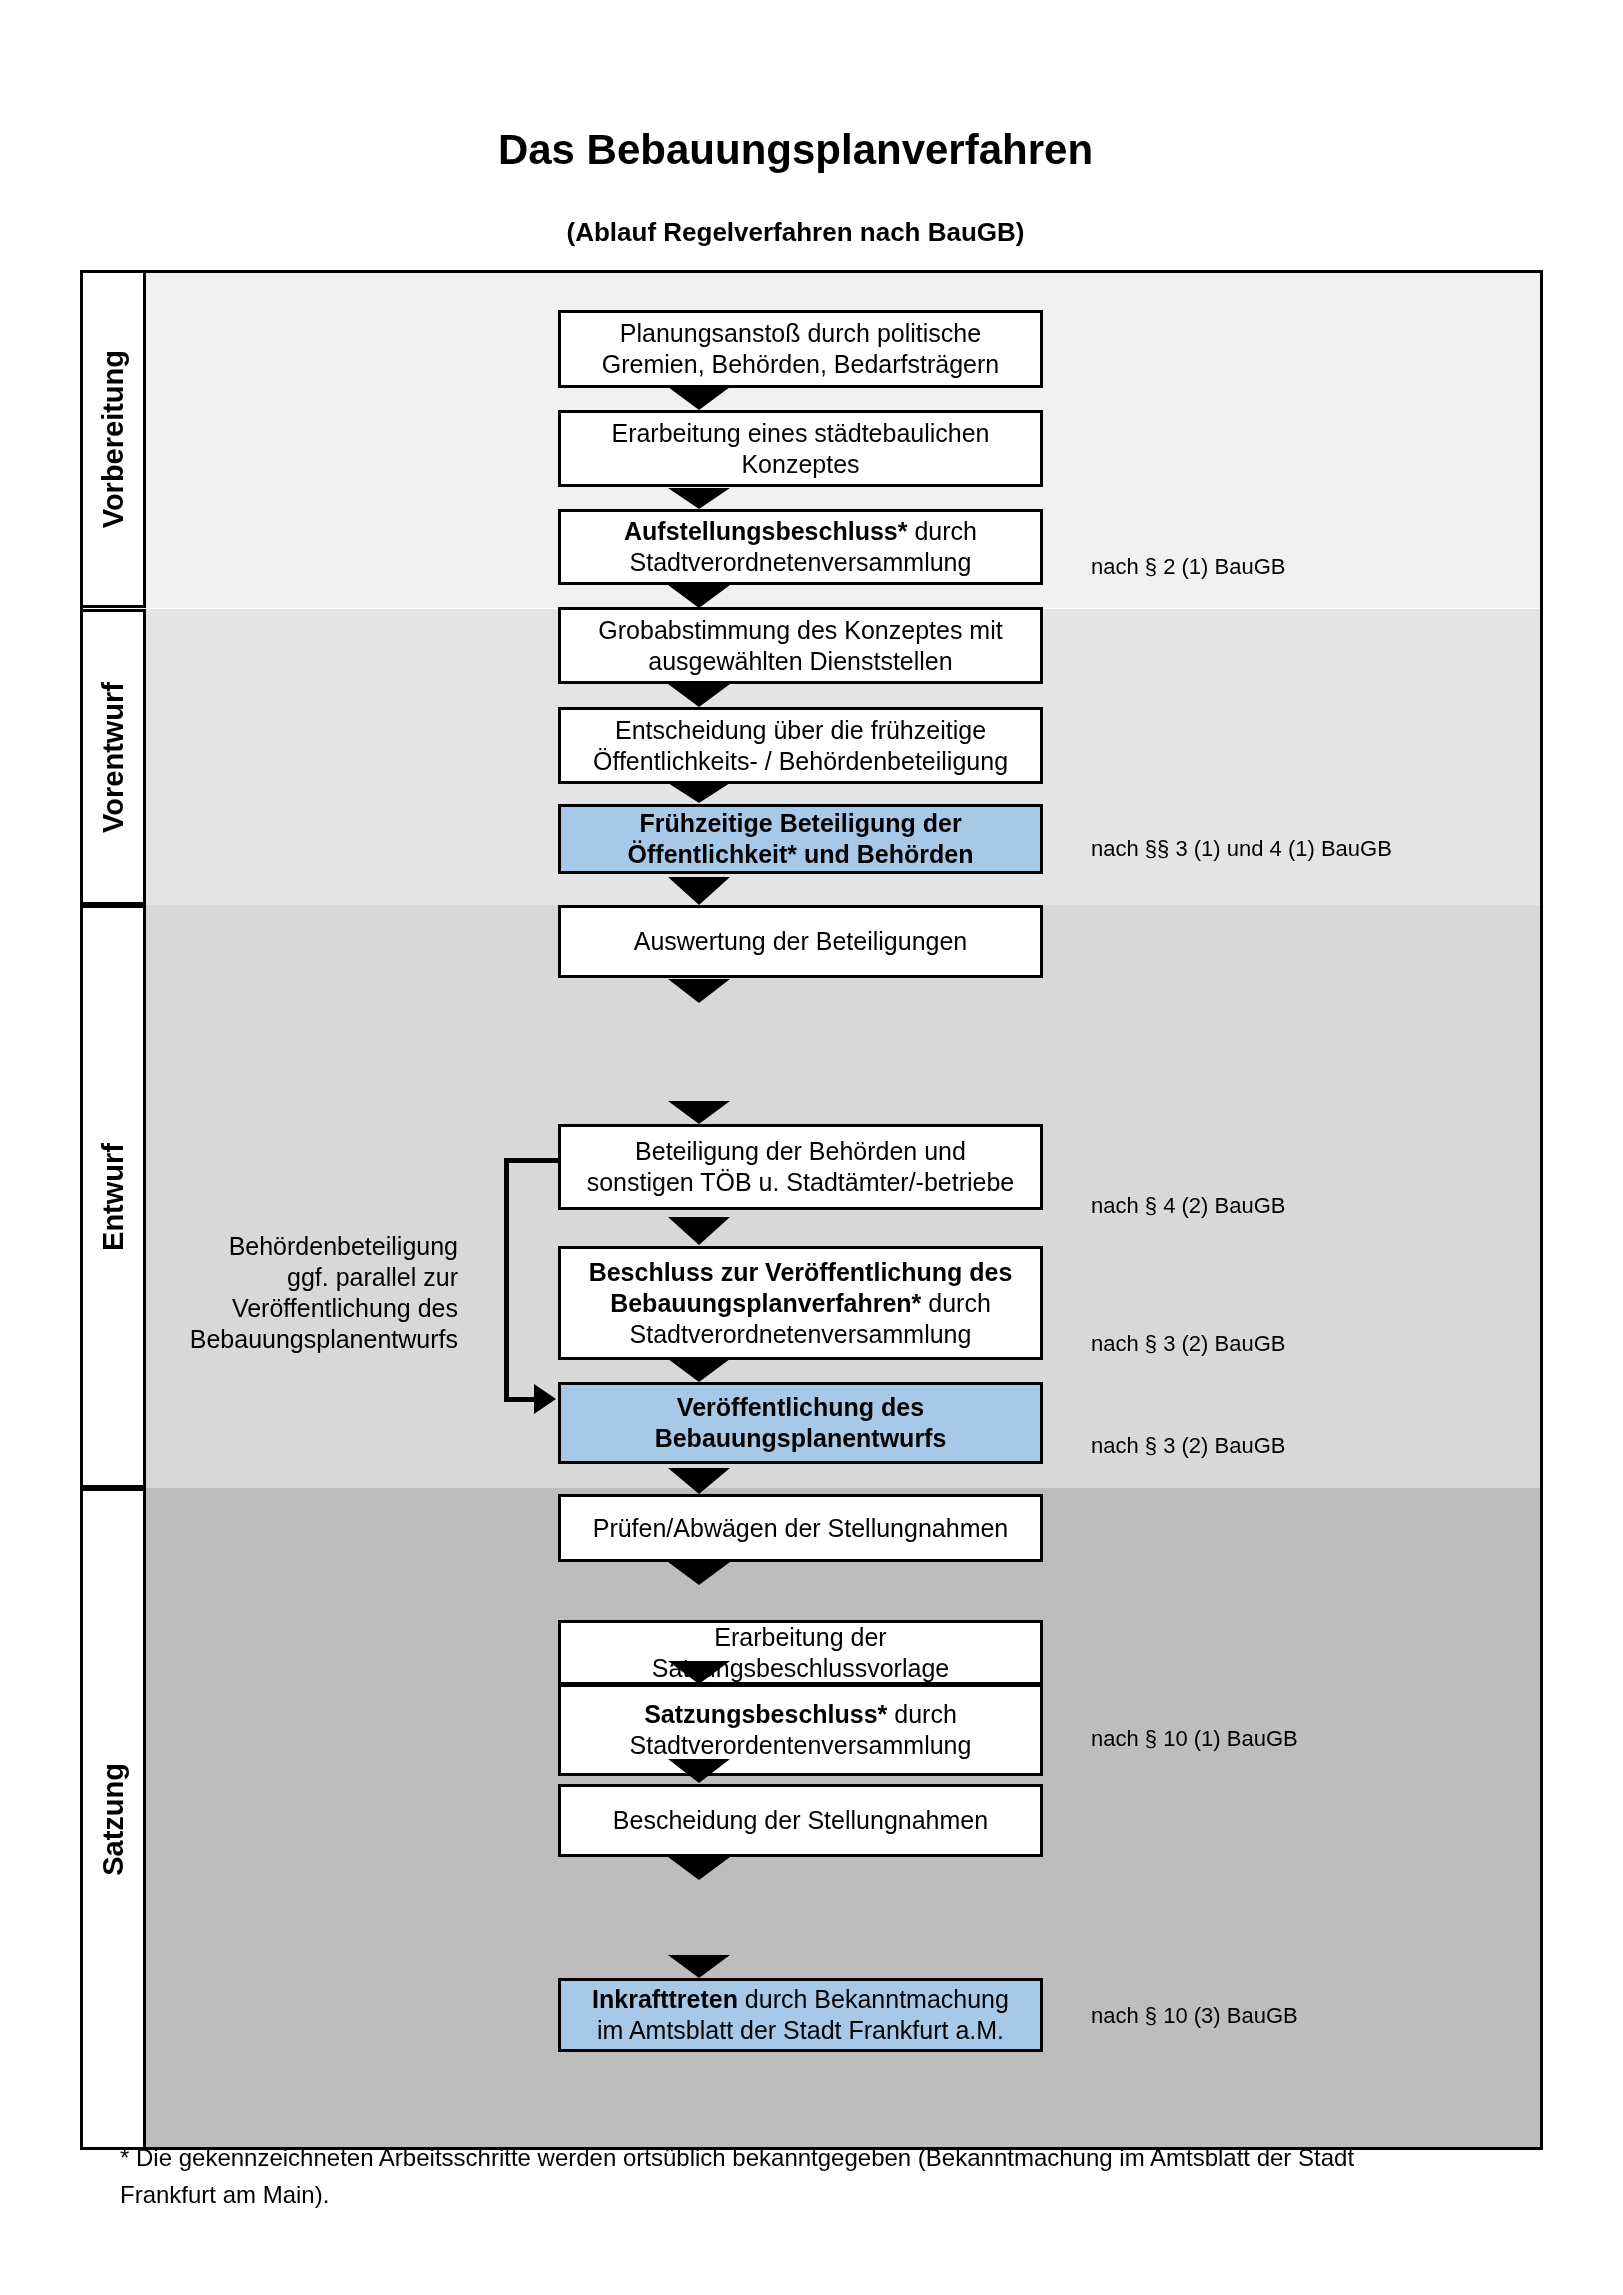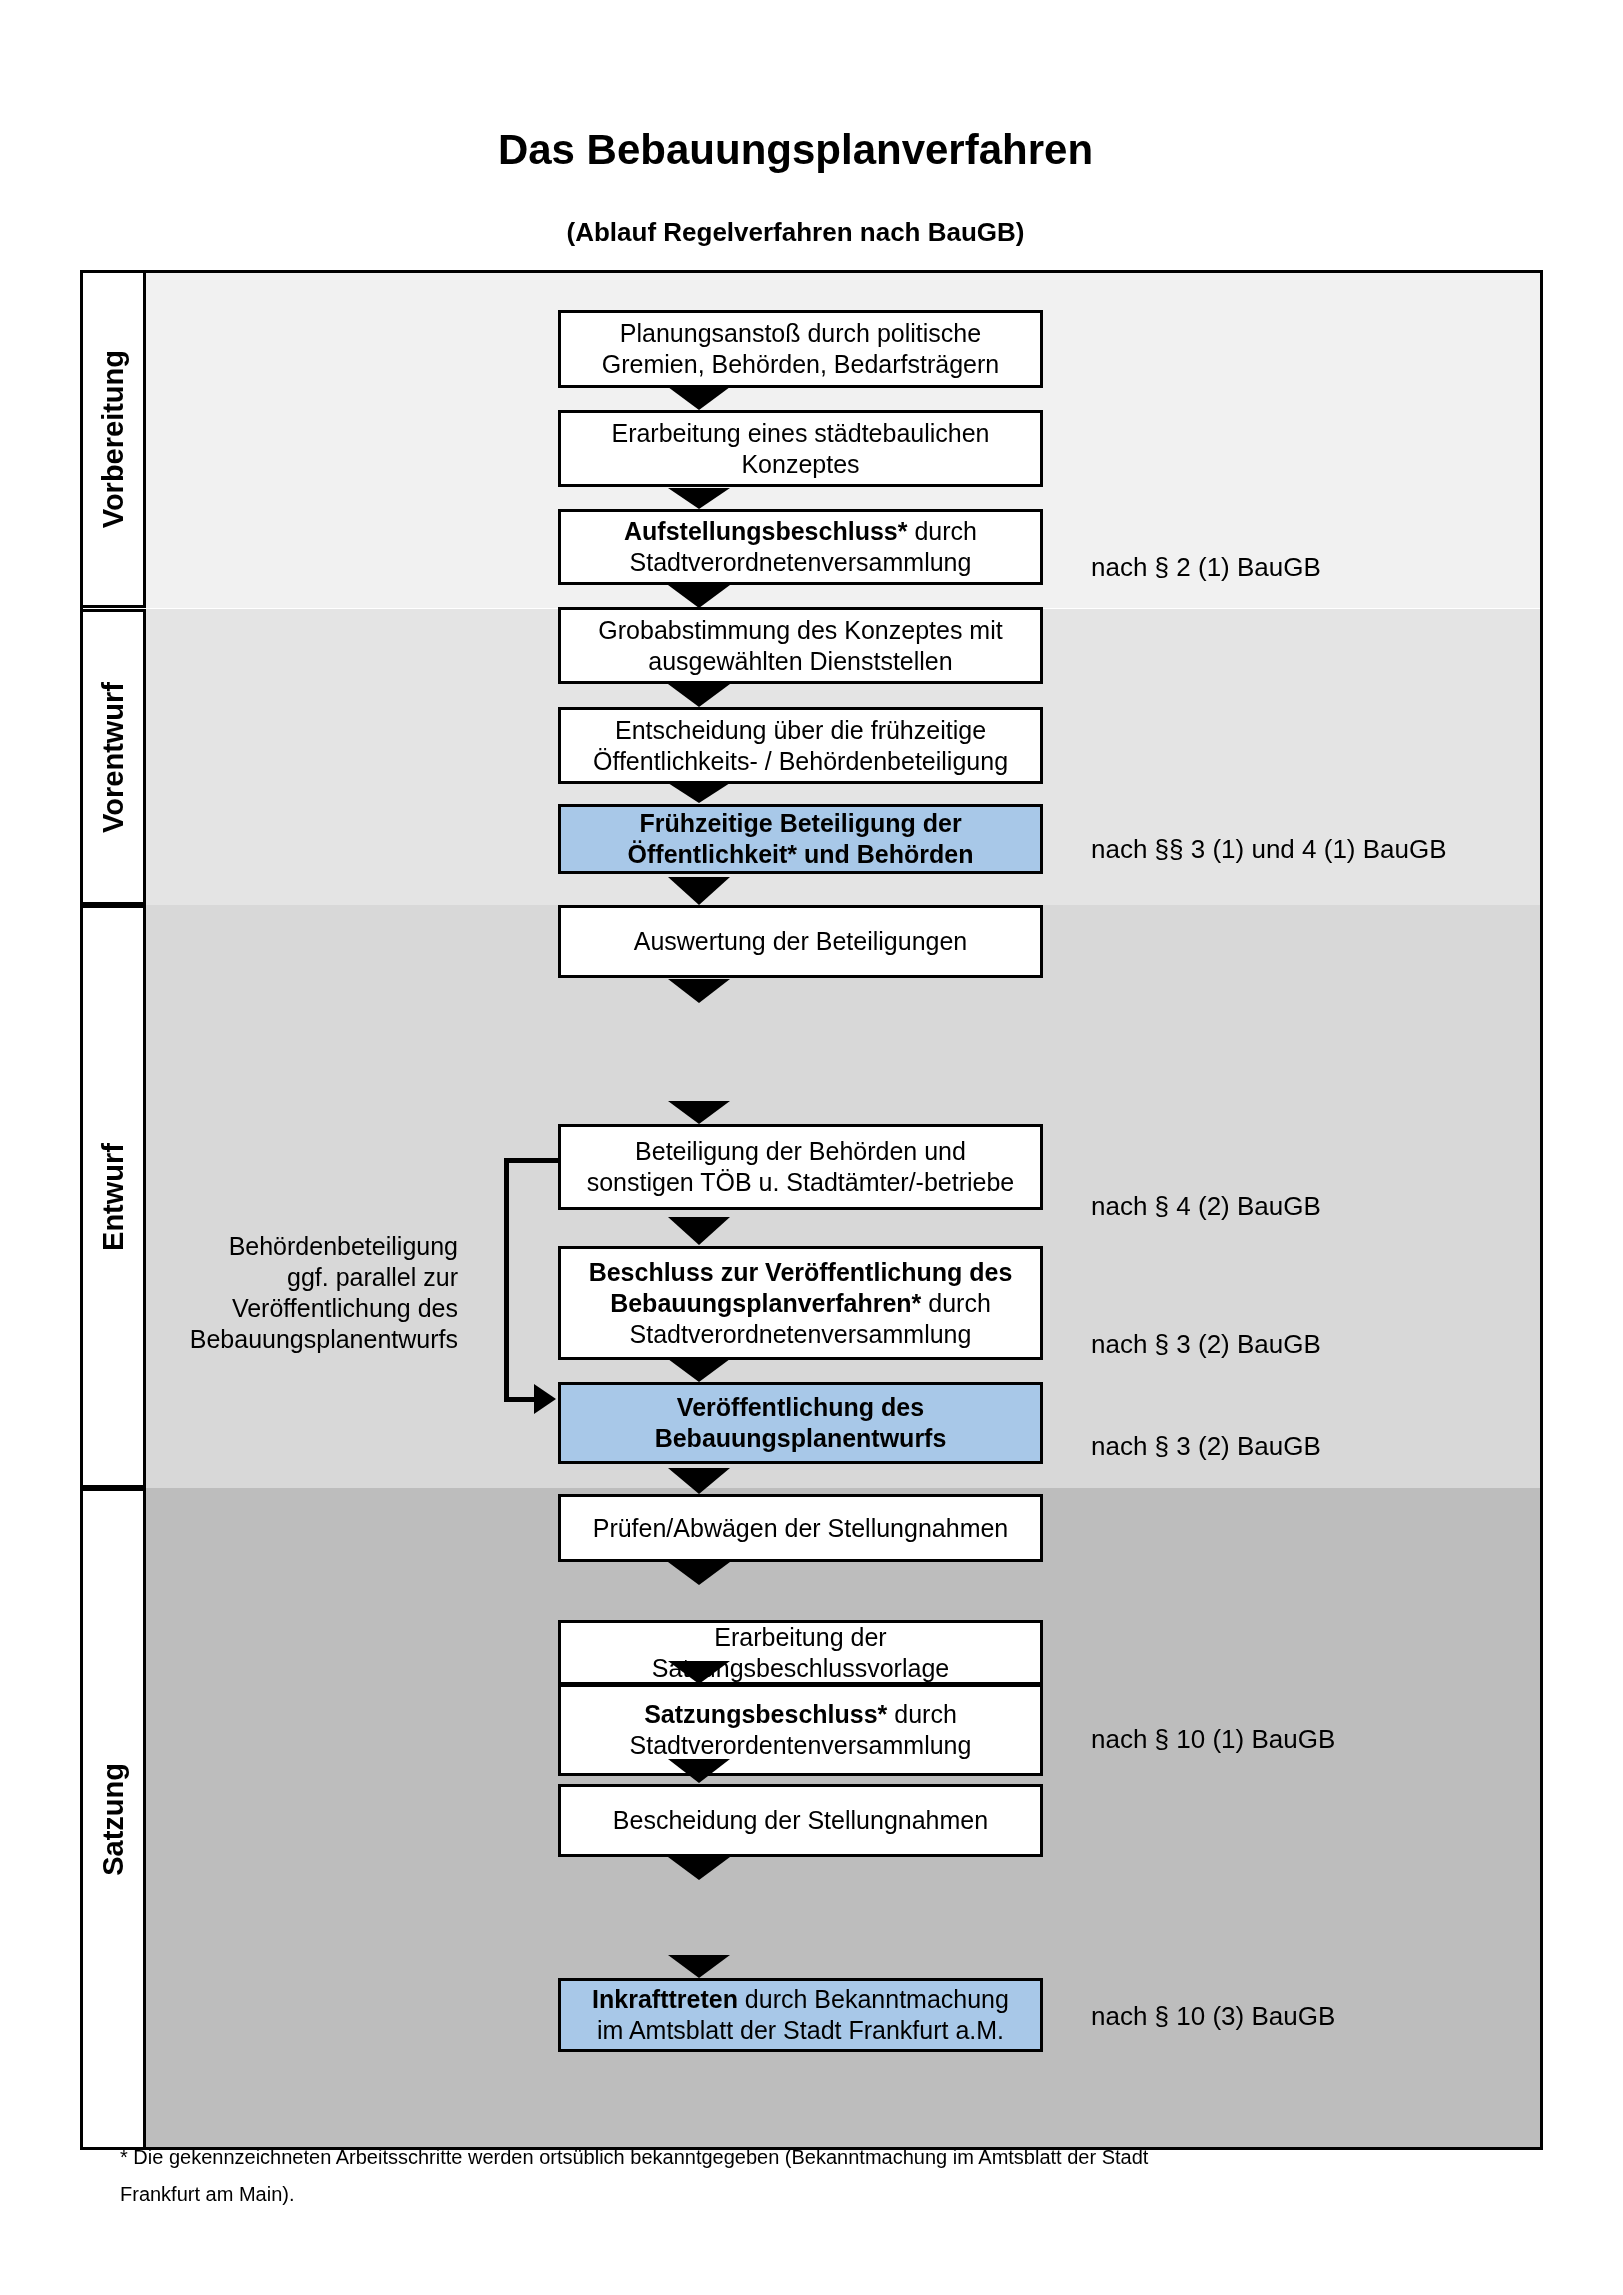--- a/index.html
+++ b/index.html
@@ -42,36 +42,36 @@
   }
   .fbox.hl { background:#a8c8e8; }
   .fbox.hl .ln { font-weight:normal; }
   .ln { display:block; }
   .arrow {
     position:absolute; left:668px; width:0; height:0;
     border-left:31px solid transparent; border-right:31px solid transparent;
     border-top:23.6px solid #000;
   }
   .ref {
-    position:absolute; left:1091px; font-size:26px; line-height:26px;
+    position:absolute; left:1091px; font-size:22px; line-height:26px;
     white-space:nowrap;
   }
   .note {
     position:absolute; left:183px; top:1231px; width:275px;
     text-align:right; font-size:25px; line-height:31px;
   }
   .seg { position:absolute; background:#000; }
   .elbow-arrowhead {
     position:absolute; left:534px; top:1384px; width:0; height:0;
     border-top:15px solid transparent; border-bottom:15px solid transparent;
     border-left:22px solid #000;
   }
   .footnote {
     position:absolute; left:120px; top:2139px; width:1433px;
-    font-size:20px; line-height:37px;
+    font-size:24px; line-height:37px;
   }
 </style>
 </head>
 <body>
 
 <div class="page">
 
   <div class="title">Das Bebauungsplanverfahren</div>
   <div class="subtitle">(Ablauf Regelverfahren nach BauGB)</div>
 

